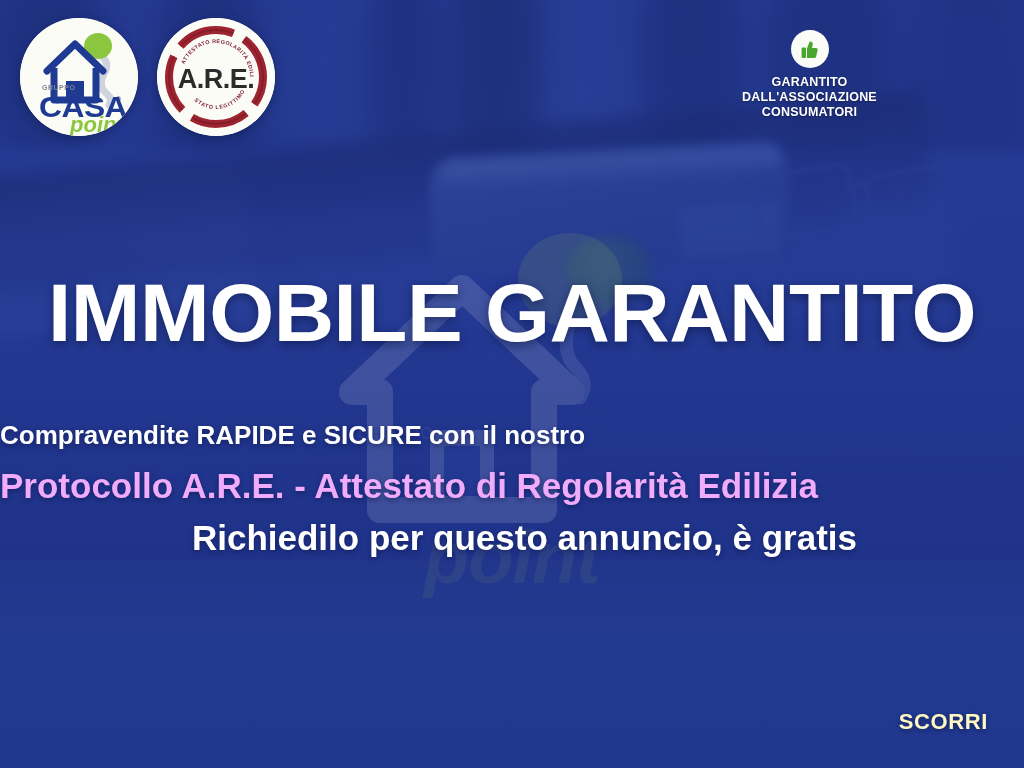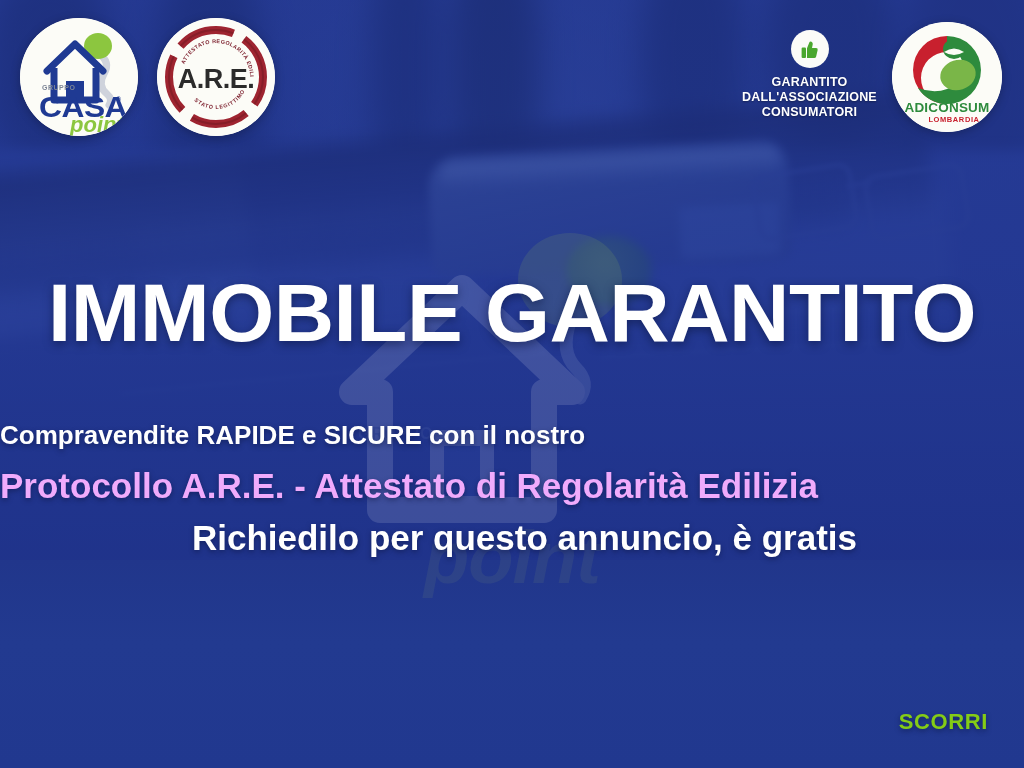--- a/index.html
+++ b/index.html
@@ -171,21 +171,21 @@
     text-shadow:0 2px 5px rgba(10,18,56,.5);
   }
   .sub3{
     position:absolute;left:0;right:0;top:518px;text-align:center;
     color:#ffffff;font-size:35px;font-weight:700;
     text-shadow:0 2px 5px rgba(10,18,56,.5);
     margin-left:25px;
   }
   .scorri{
     position:absolute;right:36px;bottom:33px;
-    color:#84cc16;font-size:22px;font-weight:700;letter-spacing:.6px;
+    color:#fef9c3;font-size:22px;font-weight:700;letter-spacing:.6px;
     text-shadow:0 2px 5px rgba(10,18,56,.55);
   }
 </style>
 </head>
 <body>
 
 <div class="stage">
 
   <div class="bg-photo">
     <div class="bg-base"></div>
@@ -288,35 +288,20 @@
         <rect x="3.6" y="10.6" width="4.4" height="10.4" rx="1.1" fill="#4aa72e"></rect>
       </svg>
     </div>
     <div class="lines">
       <div>GARANTITO</div>
       <div>DALL'ASSOCIAZIONE</div>
       <div>CONSUMATORI</div>
     </div>
   </div>
 
-  <div class="logo-circle" id="adiconsum-logo">
-    <svg viewBox="0 0 110 110" aria-hidden="true">
-      <circle cx="55" cy="55" r="55" fill="#fcfcf7"></circle>
-
-      <path d="M55 14 a34 34 0 0 0 0 68 a26 26 0 0 1 0 -52 z" fill="#c8202e"></path>
-
-      <path d="M55 14 a34 34 0 0 1 0 68 a34 34 0 0 1 -29 -16 q16 6 29 1 q16 -6 16 -22 q0 -14 -16 -18 z" fill="#2e8b3d"></path>
-      <ellipse cx="66" cy="53" rx="18" ry="15" fill="#7ab648" transform="rotate(-18 66 53)"></ellipse>
-
-      <ellipse cx="62" cy="27" rx="11" ry="10" fill="#2e8b3d"></ellipse>
-      <path d="M52 30 q10 -7 20 0 q-10 6 -20 0 z" fill="#fcfcf7"></path>
-      <text x="55" y="90" text-anchor="middle" font-family="Liberation Sans, sans-serif" font-size="13.5" font-weight="700" fill="#2e8b3d" letter-spacing="0.2">ADICONSUM</text>
-      <text x="62" y="100" text-anchor="middle" font-family="Liberation Sans, sans-serif" font-size="7.5" font-weight="700" fill="#c8202e" letter-spacing="0.6">LOMBARDIA</text>
-    </svg>
-  </div>
 
   <div class="headline">IMMOBILE GARANTITO</div>
   <div class="sub1">Compravendite RAPIDE e SICURE con il nostro</div>
   <div class="sub2">Protocollo A.R.E. - Attestato di Regolarità Edilizia</div>
   <div class="sub3">Richiedilo per questo annuncio, è gratis</div>
 
   <div class="scorri">SCORRI</div>
 
 </div>
 

